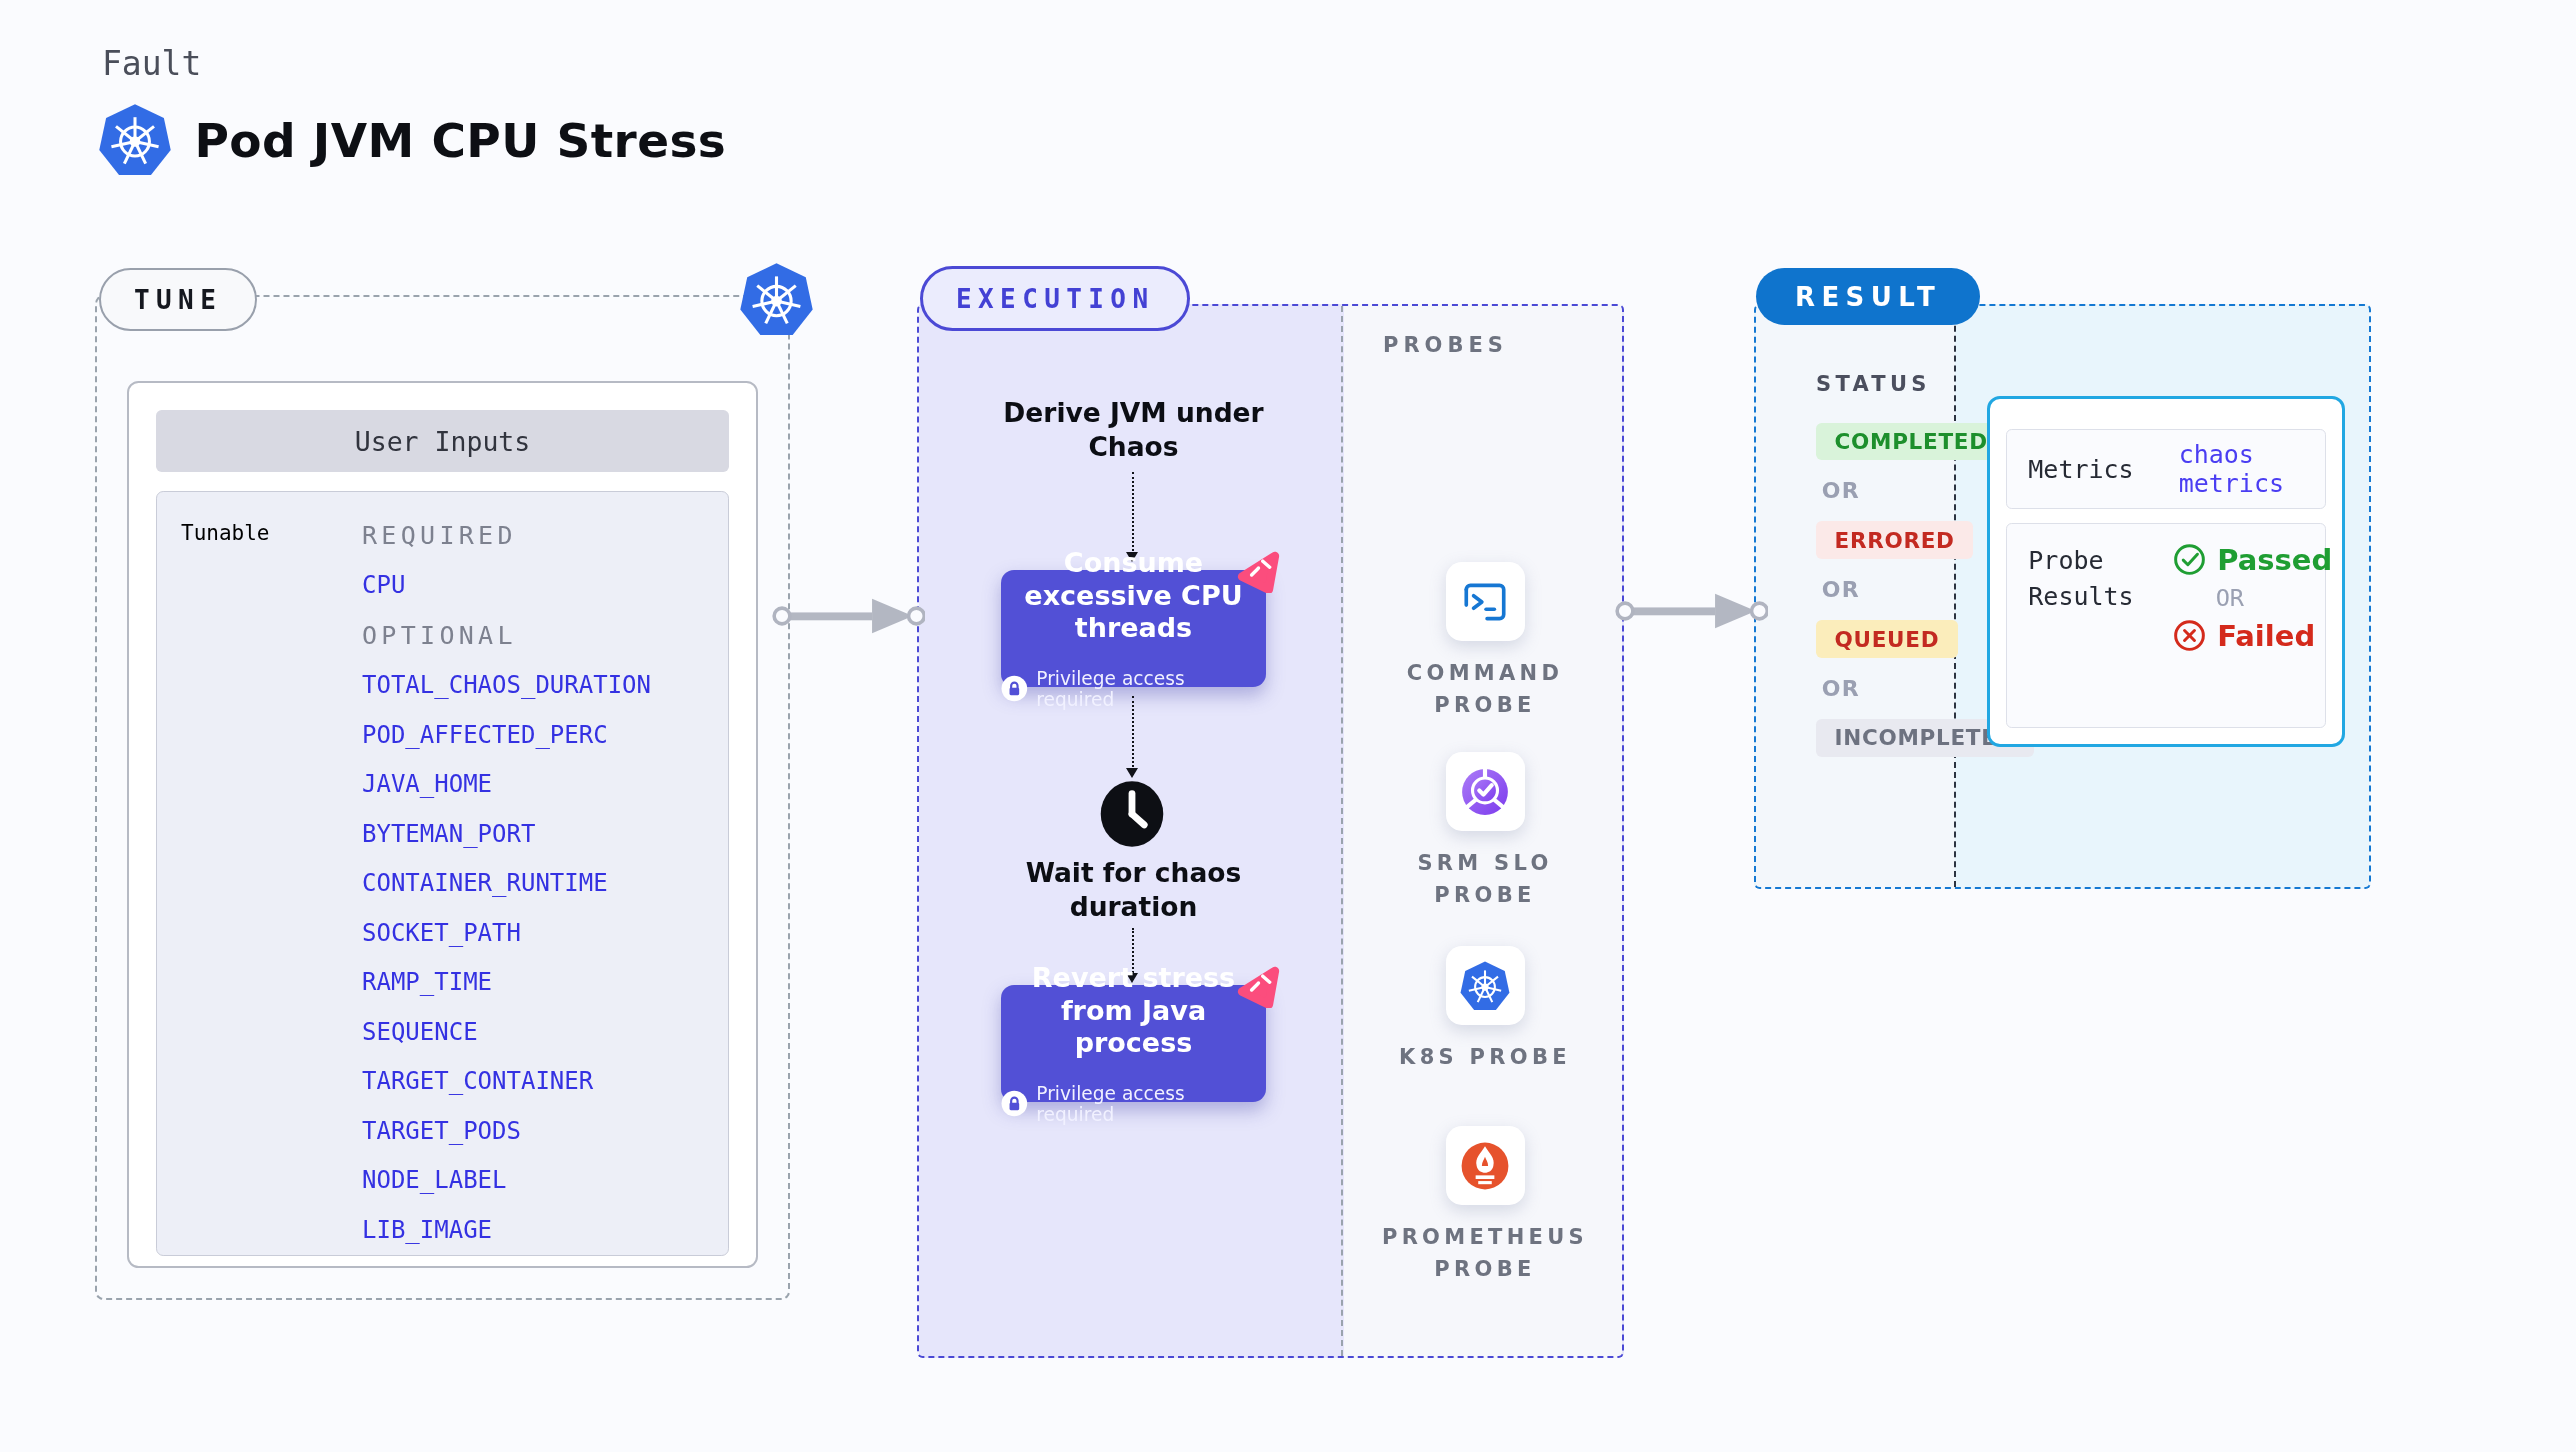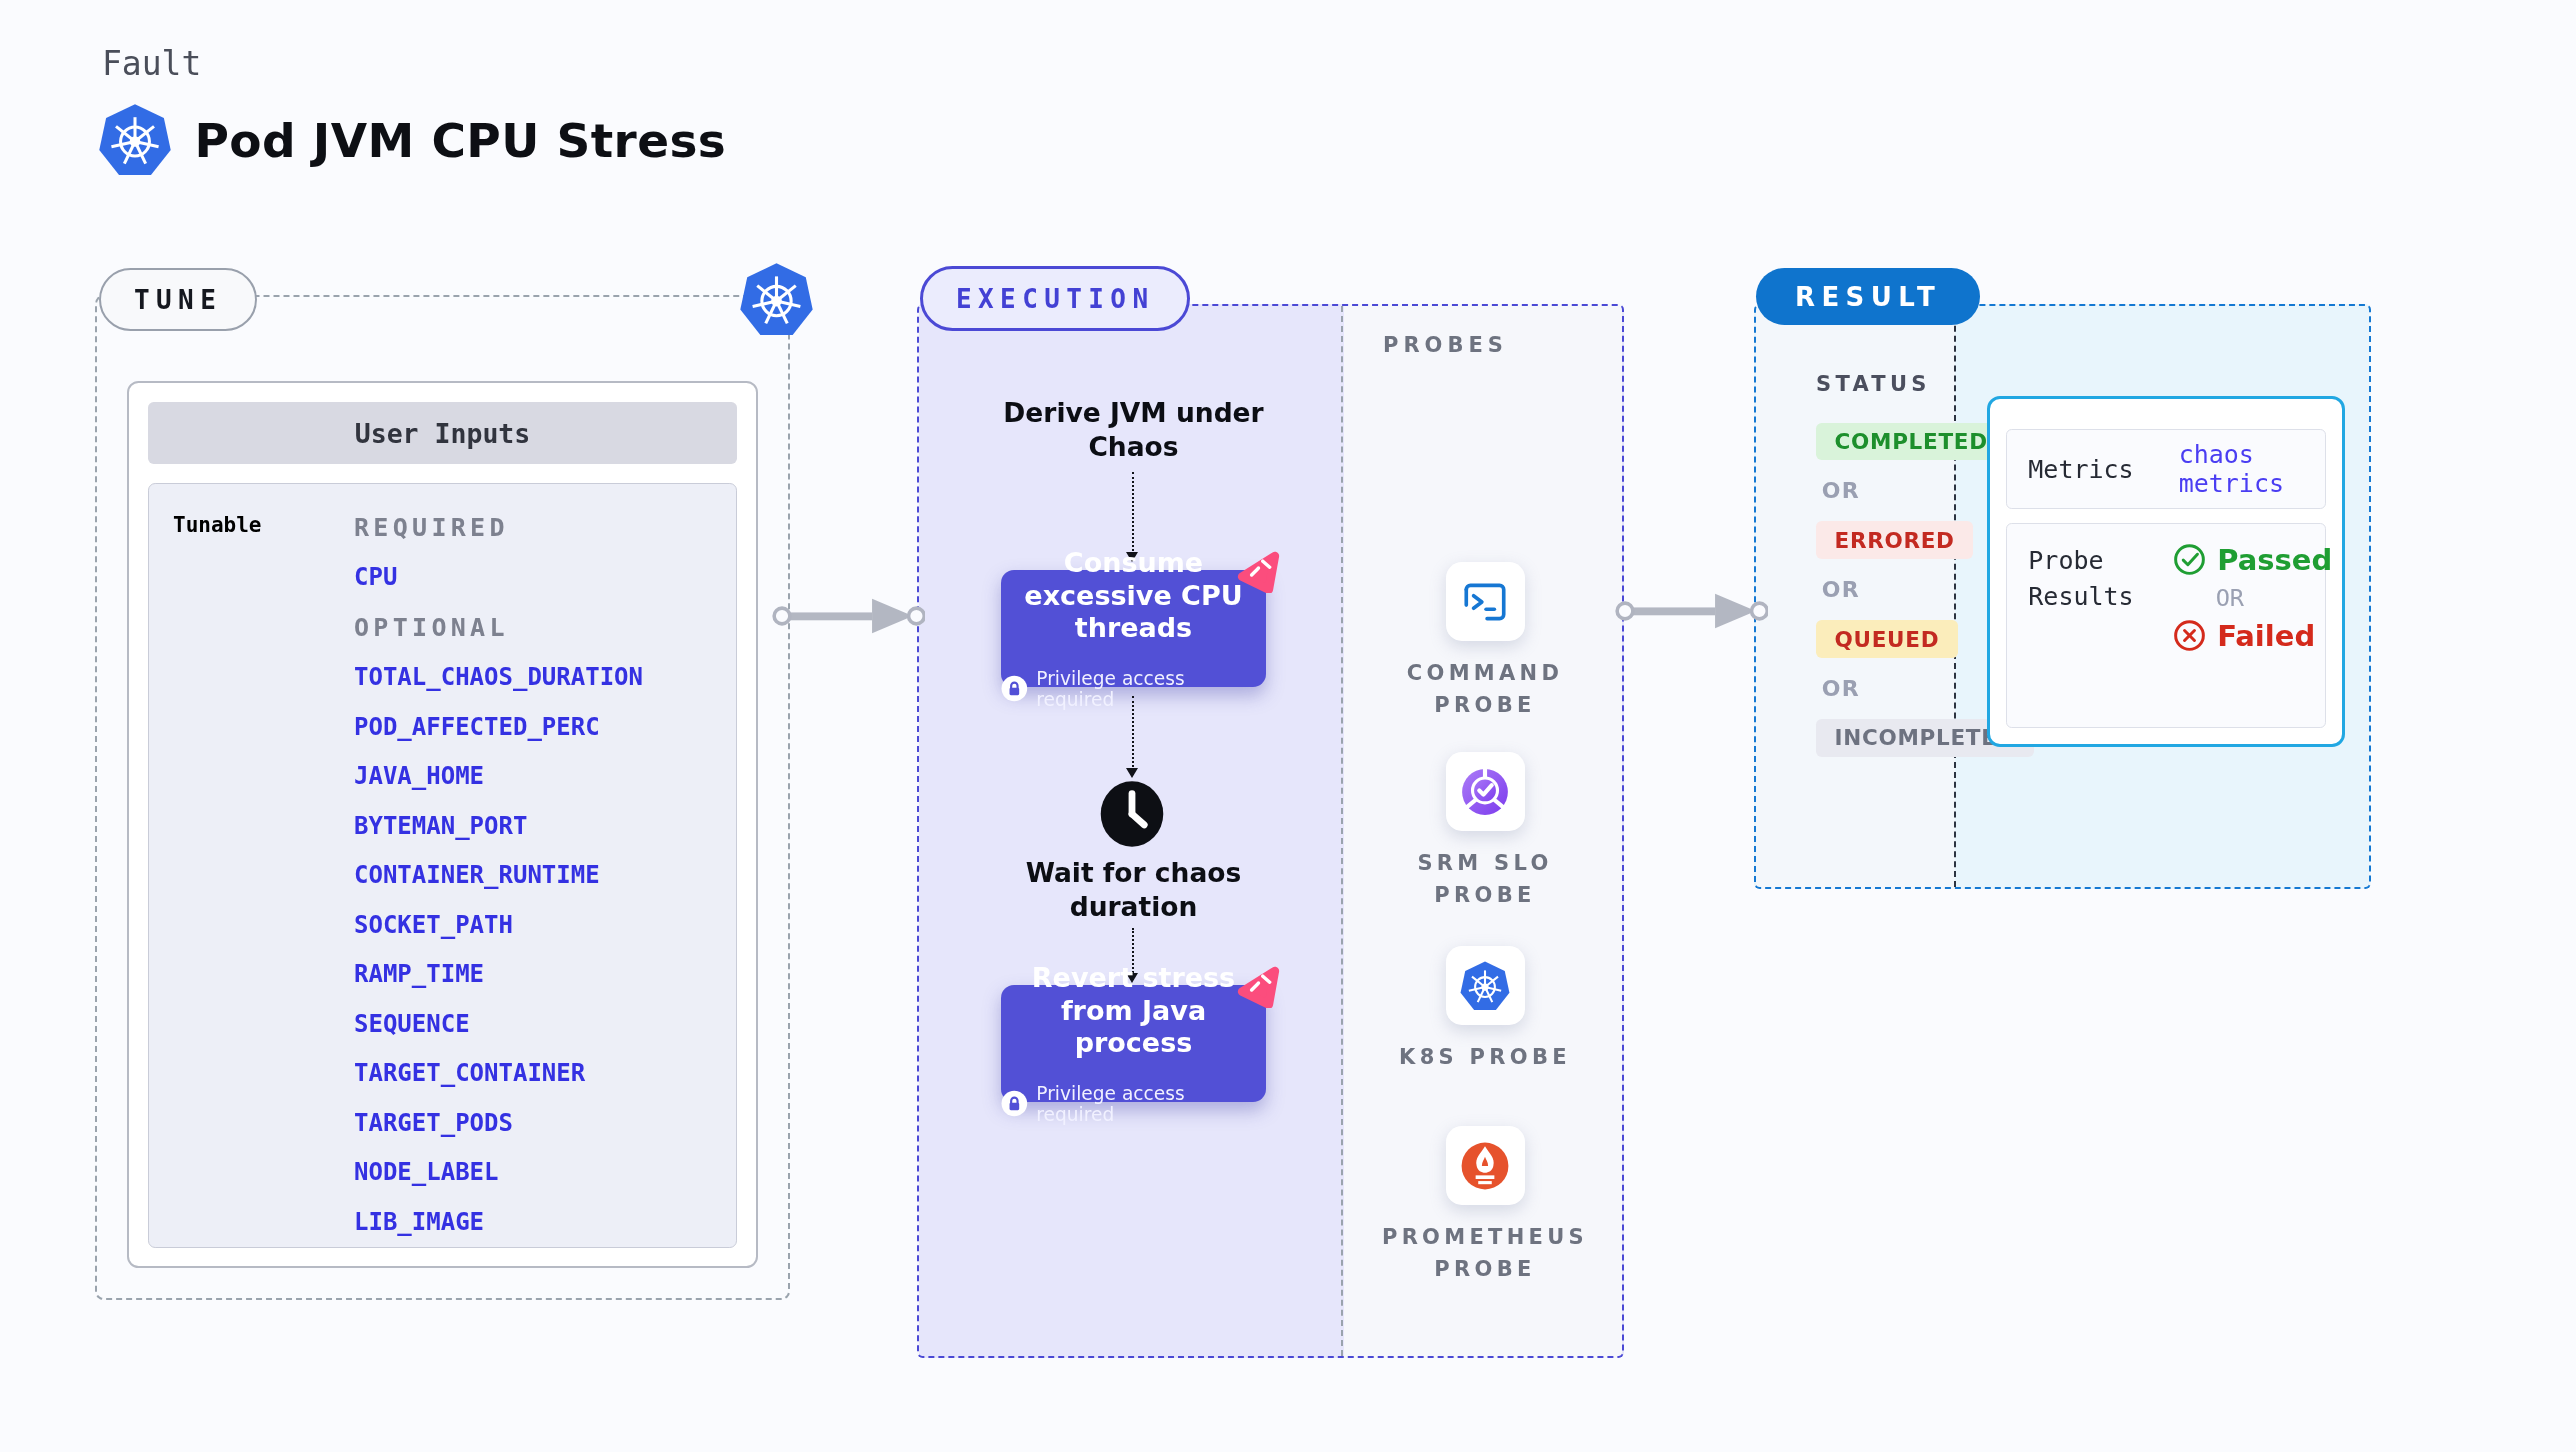--- a/index.html
+++ b/index.html
@@ -23,21 +23,21 @@
              border:3.6px solid #4b49d5;color:#4341d4;font-size:26px;
              font-family:"DejaVu Sans Mono",monospace;}
   .result-pill{left:1756px;top:268px;height:57px;padding:0 39px;background:#0f74cd;
                color:#ffffff;font-size:26px;border:none;}
 
   
   .tune-box{position:absolute;left:95px;top:295px;width:691px;height:1001px;
             border:2.1px dashed #9aa3ad;border-radius:8.6px;}
   .tune-k8s{position:absolute;left:738px;top:261px;width:77px;height:79px;z-index:6;}
   .user-inputs{position:absolute;left:127px;top:381px;width:631px;height:887px;background:#ffffff;
-               border:2.1px solid #b6bac4;border-radius:11.5px;padding:19px;box-sizing:border-box;z-index:2;font-weight:bold;}
+               border:2.1px solid #b6bac4;border-radius:11.5px;padding:27px;box-sizing:border-box;z-index:2;}
   .ui-header{height:62px;background:#d8d9e2;border-radius:5.7px;display:flex;align-items:center;
              justify-content:center;font-family:"DejaVu Sans Mono",monospace;font-size:26.5px;color:#31343e;}
   .tunable-panel{margin-top:18.6px;height:765px;background:#edeff7;border:1.4px solid #c9ccd8;
                  border-radius:7.2px;display:flex;padding:29px 14.3px 21.5px 24px;box-sizing:border-box;}
   .tunable-label{width:181px;font-family:"DejaVu Sans Mono",monospace;font-size:21px;color:#000000;}
   .tunable-list{display:flex;flex-direction:column;gap:21.5px;}
   .sec-label{font-family:"DejaVu Sans Mono",monospace;font-size:25px;color:#7d818f;letter-spacing:4.3px;}
   .tun-item{font-family:"DejaVu Sans Mono",monospace;font-size:24px;color:#3431e2;}
 
   

